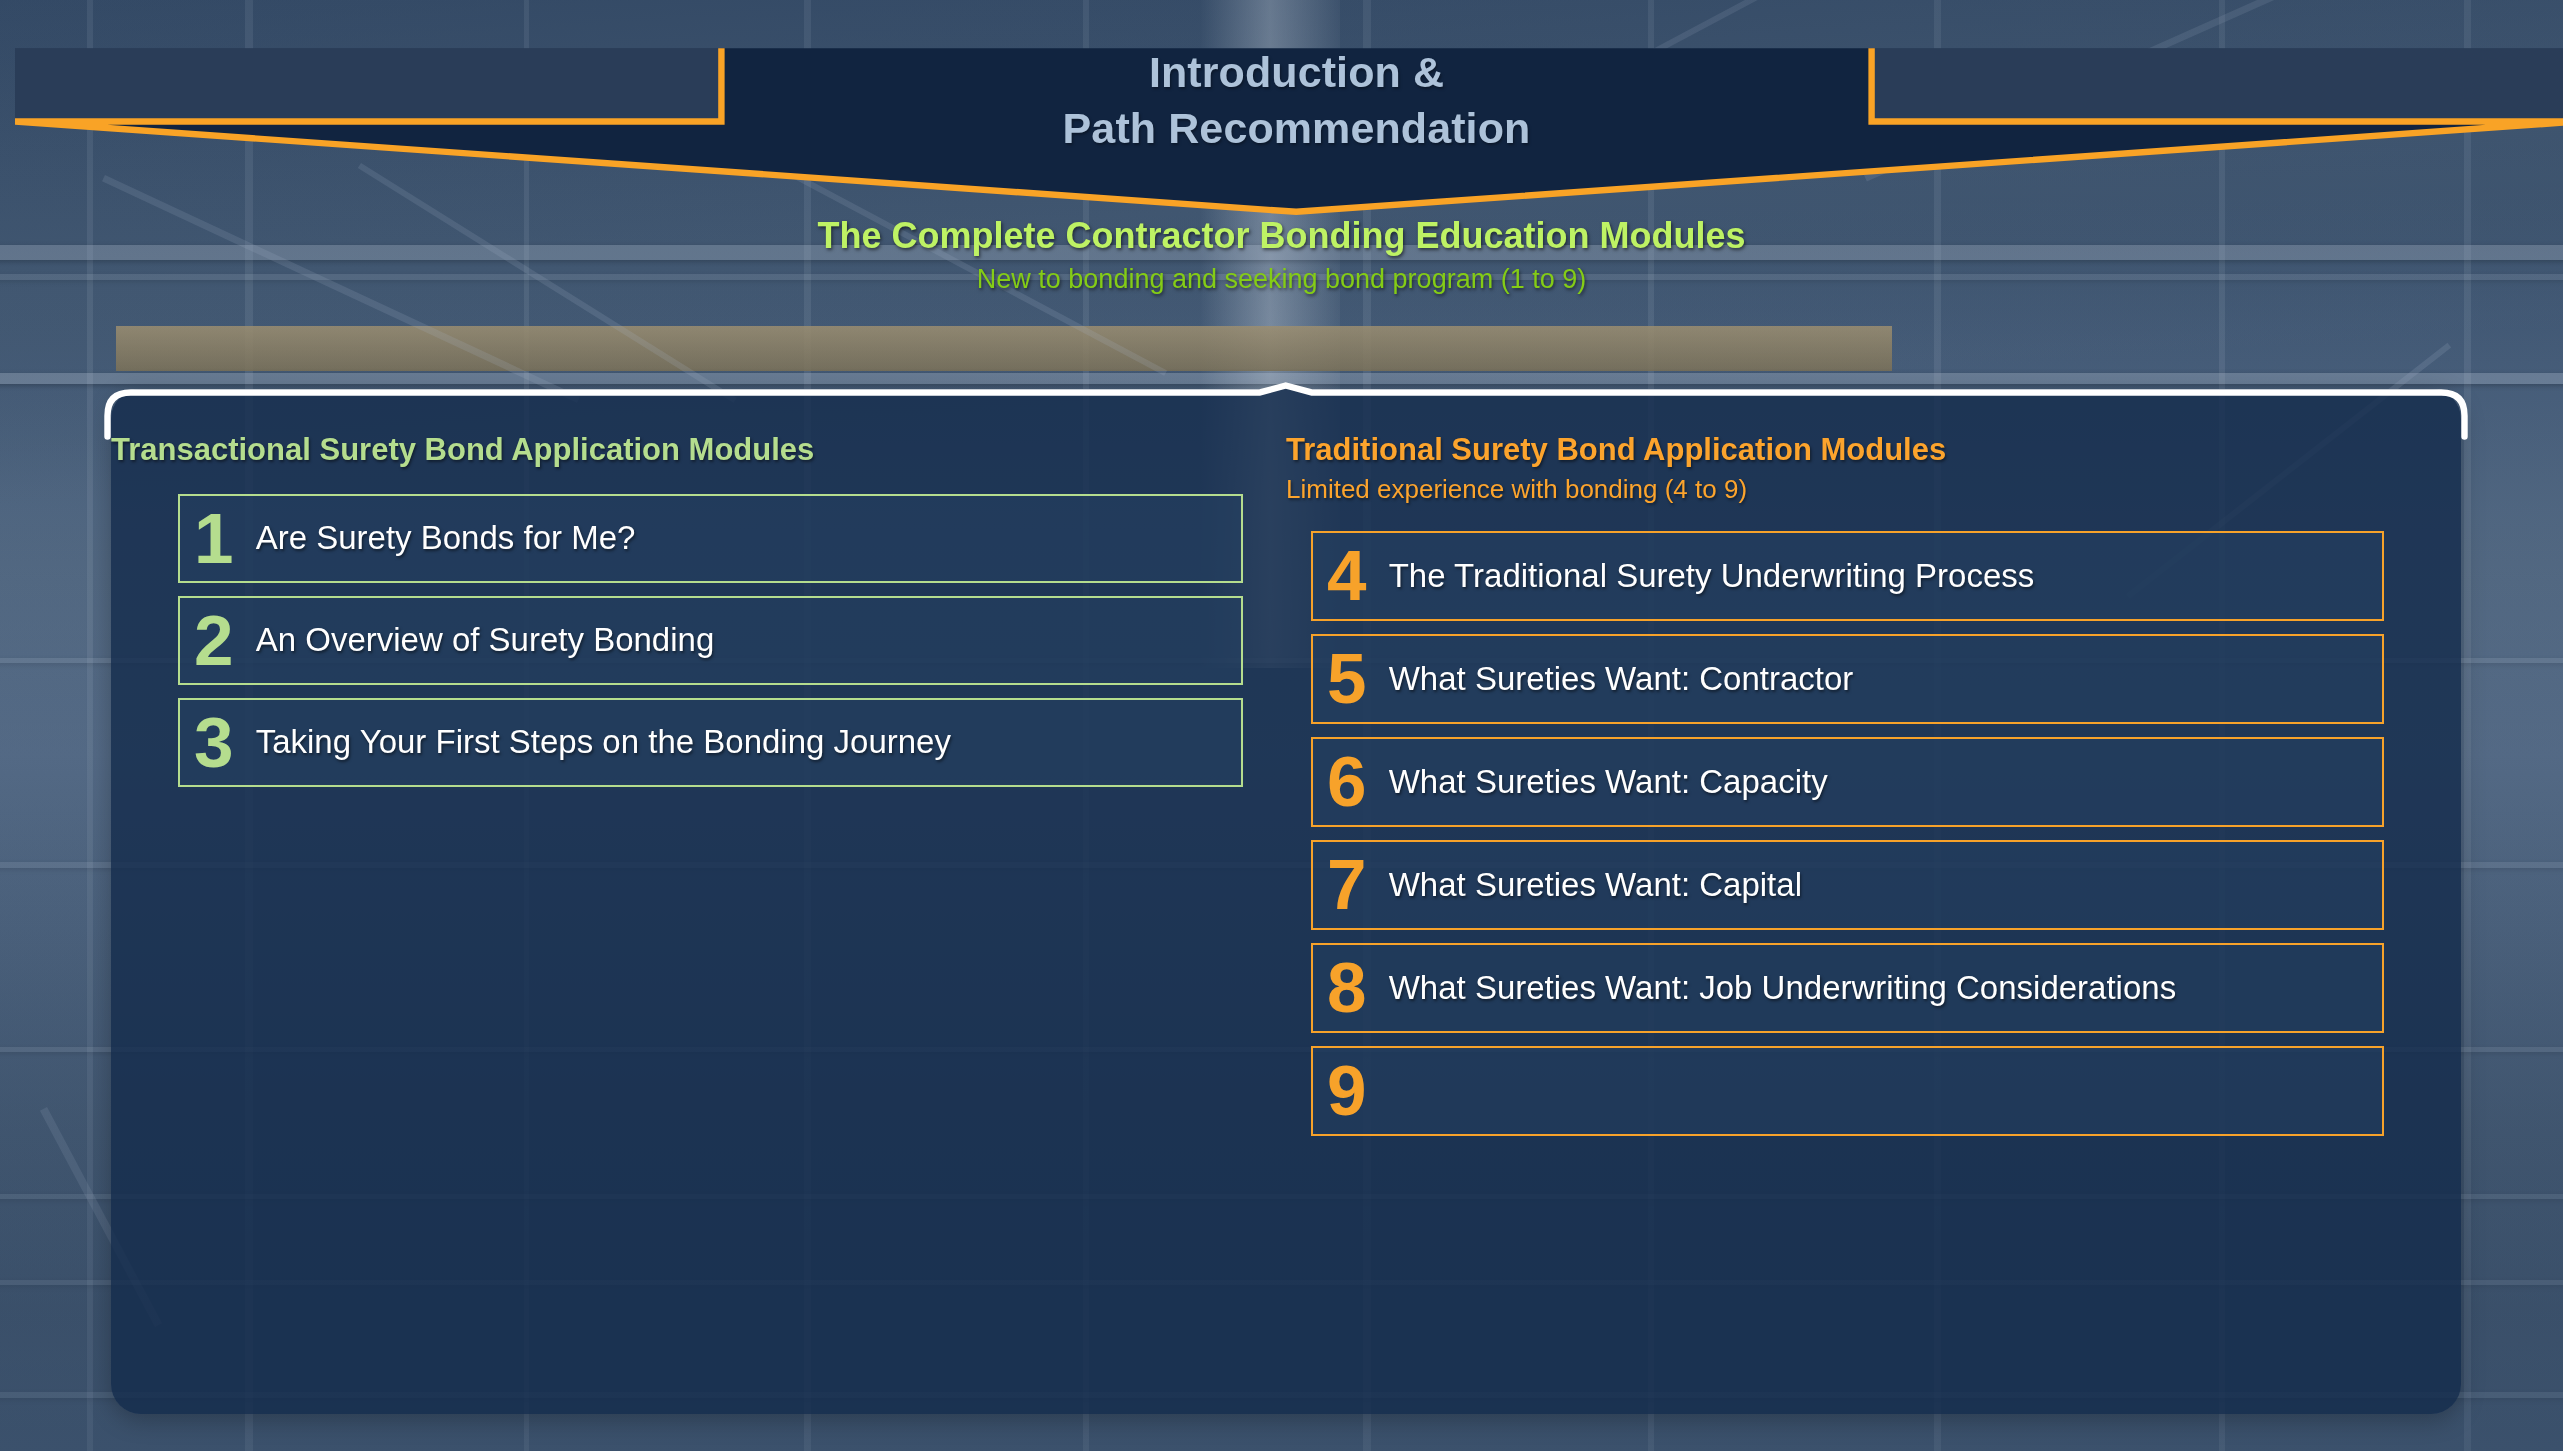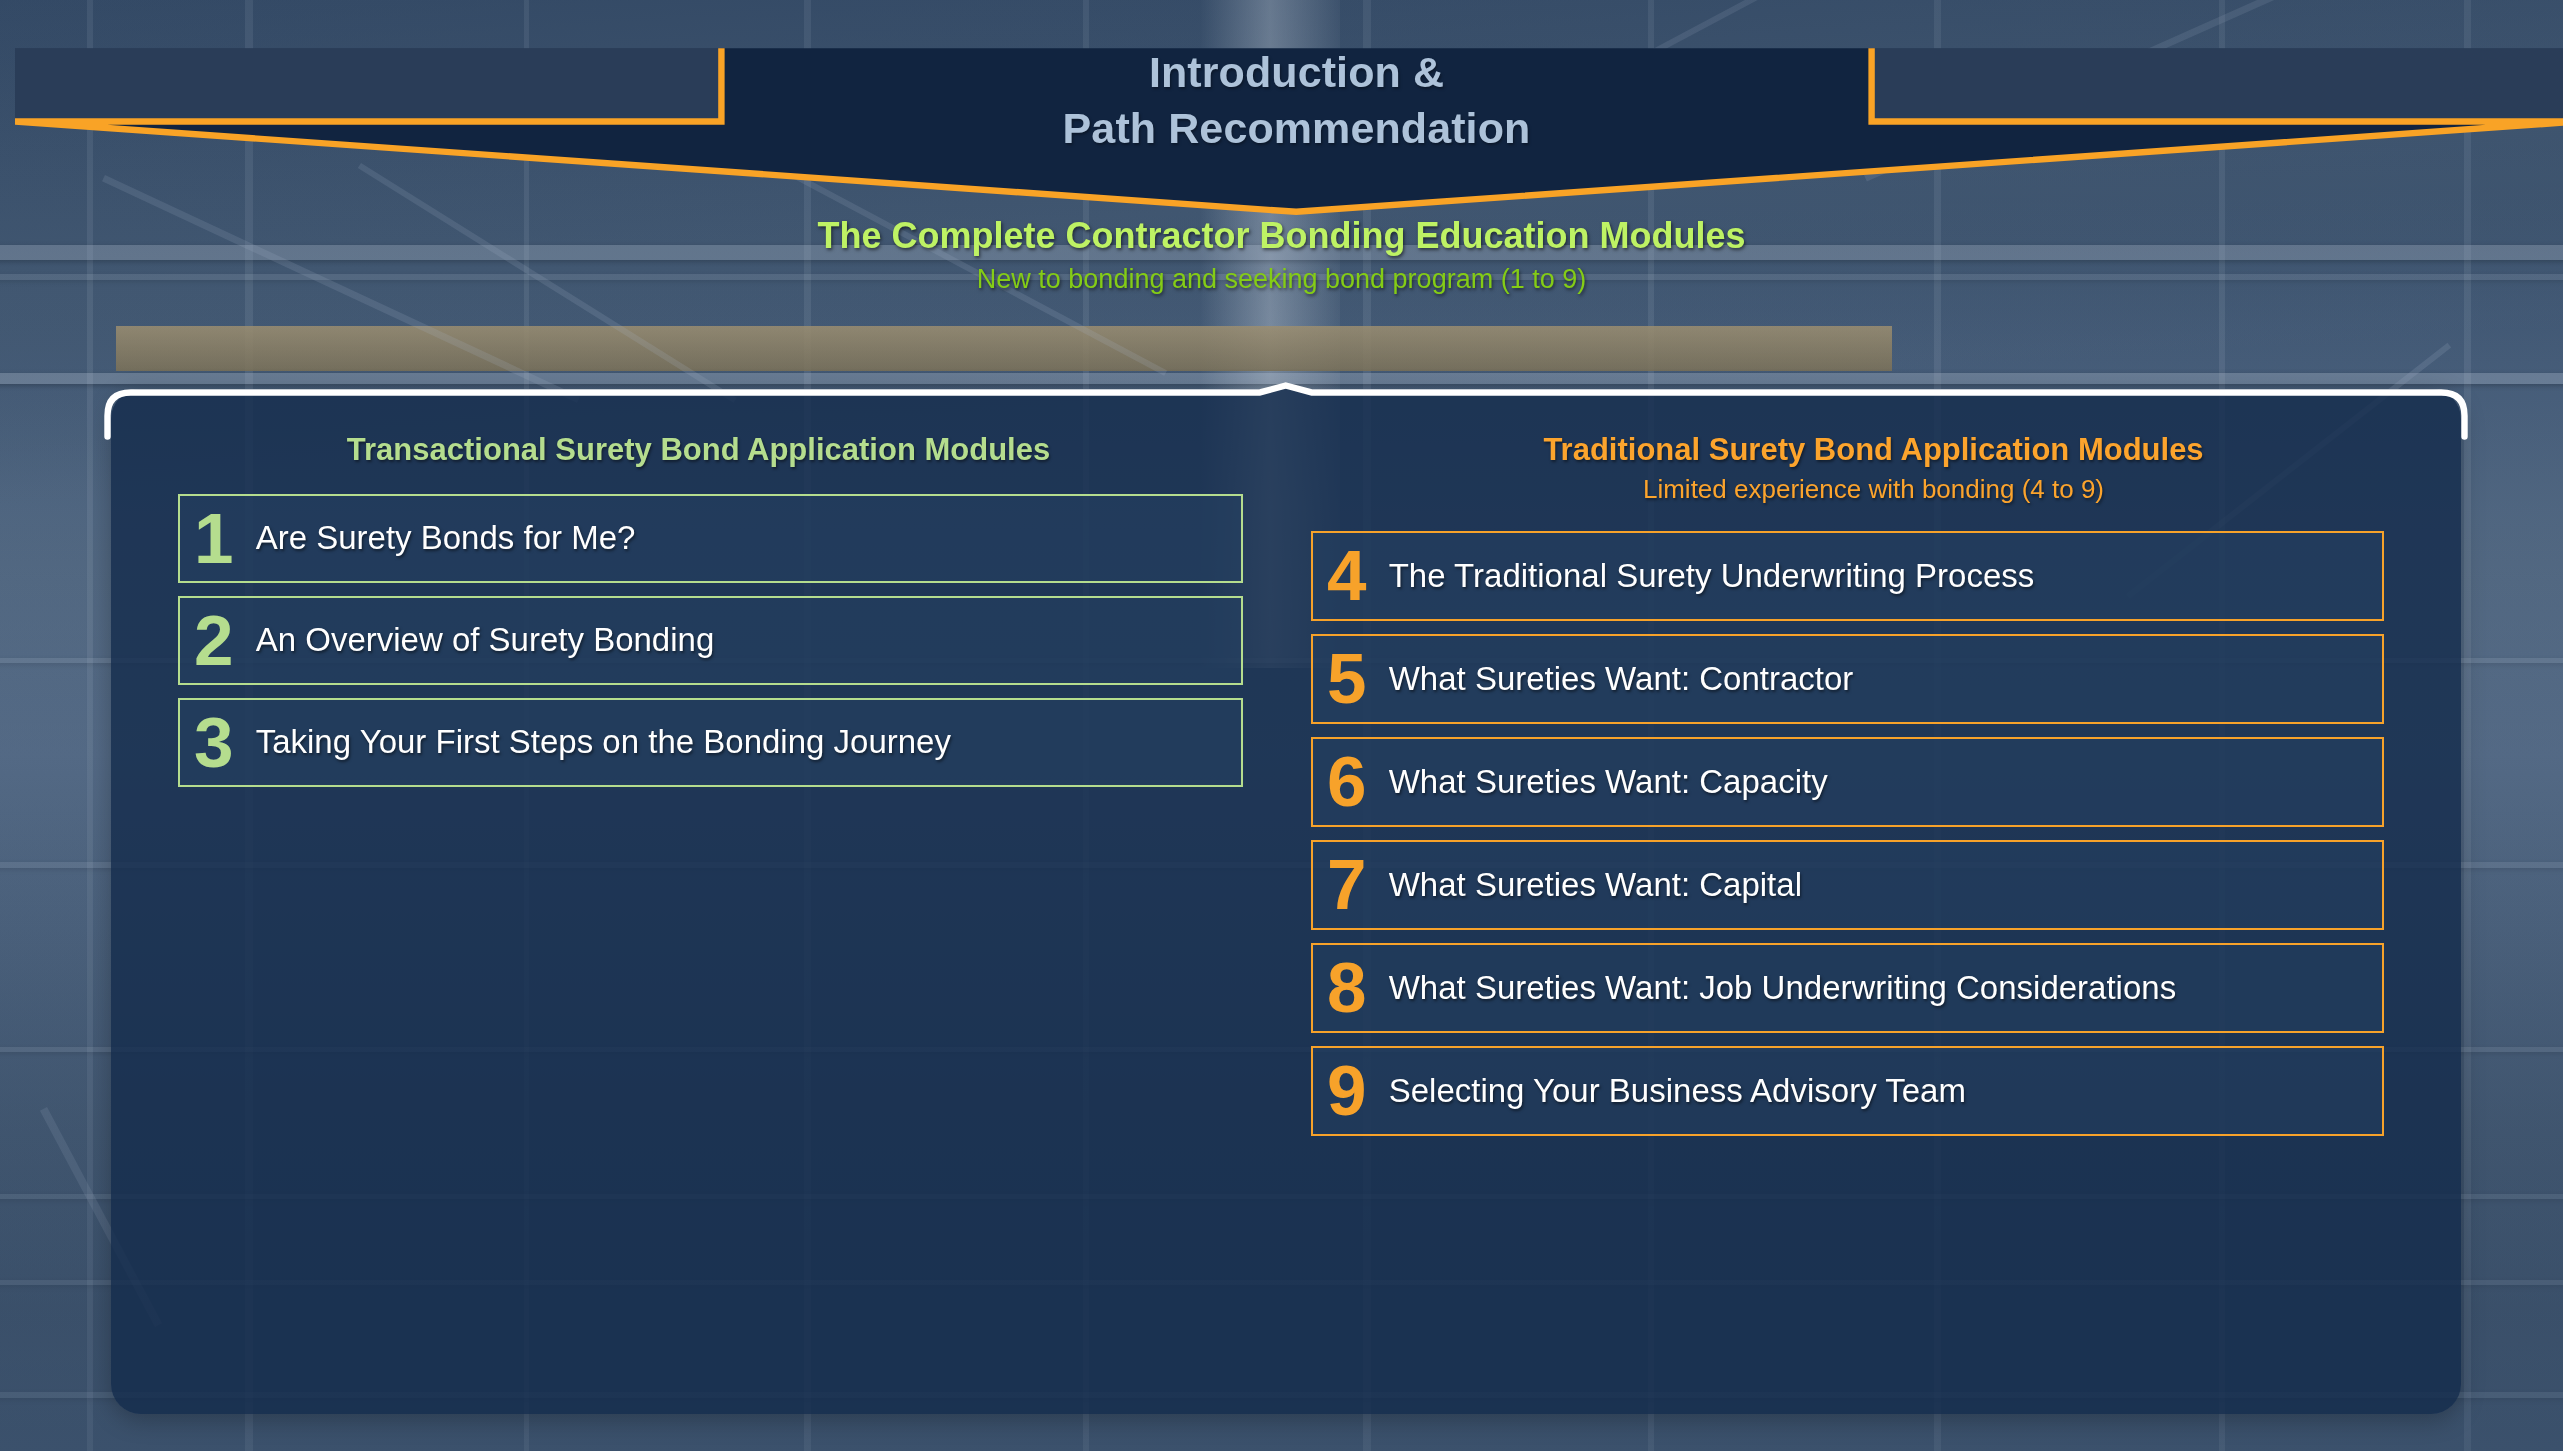--- a/index.html
+++ b/index.html
@@ -50,21 +50,21 @@
     border-radius:30px;
     box-shadow:0 5.8px 23px rgba(0,0,0,.25);
   }
   #panel-outline{
     position:absolute;left:104px;top:382px;width:2364px;height:58px;
     pointer-events:none;
   }
 
   #cols{position:absolute;left:111px;top:402px;width:2350px;height:1013px;display:flex;}
   .col{flex:1;position:relative;}
-  .col-head{text-align:center;padding-top:30px;}
+  .col-head{padding-top:30px;}
   .col-head .ch1{font-size:31px;font-weight:bold;text-shadow:1.2px 1.7px 2.9px rgba(0,0,0,.45);}
   .col-head .ch2{font-size:26px;margin-top:5.8px;text-shadow:1.2px 1.7px 2.9px rgba(0,0,0,.45);}
   .col-green .ch1,.col-green .ch2{color:#b5dd8e;}
   .col-amber .ch1,.col-amber .ch2{color:#fca42d;}
 
   .items{margin-top:26px;}
   .item{
     display:flex;align-items:center;
     background:rgba(38,66,101,.42);
     margin-bottom:13px;
@@ -199,18 +199,17 @@
       <div class="item">
         <div class="num">7</div>
         <div class="label">What Sureties Want: Capital</div>
       </div>
       <div class="item">
         <div class="num">8</div>
         <div class="label">What Sureties Want: Job Underwriting Considerations</div>
       </div>
       <div class="item">
         <div class="num">9</div>
-        <div class="label">Selecting Your Business Advisory Team</div>
       </div>
     </div>
   </div>
 </div>
 
 
 </body></html>

